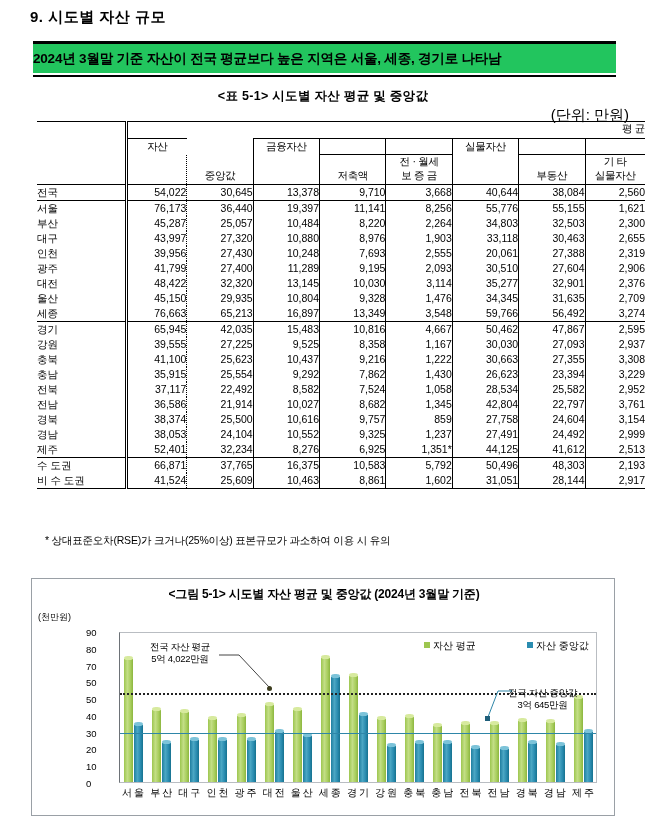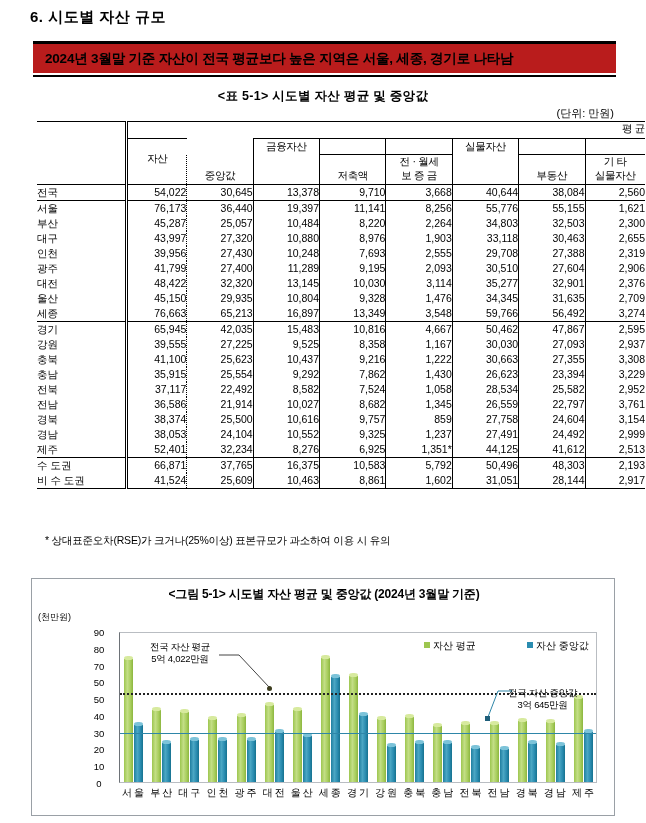--- a/index.html
+++ b/index.html
@@ -15,37 +15,37 @@
   
   .sec-title{
     position:absolute;left:30px;top:8px;
     font-size:15px;font-weight:bold;letter-spacing:.5px;
   }
 
   
   .hl-wrap{position:absolute;left:33px;top:41px;width:583px;}
   .hl-top{border-top:2px solid #000;}
   .hl-box{
-    background:#b91c1c;
+    background:#22c55e;
     border-top:1px solid #000;
     height:30px;line-height:30px;
     font-size:13.5px;font-weight:bold;
-    padding-left:12px;box-sizing:border-box;
+    box-sizing:border-box;
     letter-spacing:-.2px;
   }
   .hl-bot2{border-bottom:2px solid #000;height:2px;}
 
   
   .tbl-caption{
     position:absolute;left:0;top:88px;width:646px;text-align:center;
     font-size:12.5px;font-weight:bold;letter-spacing:.3px;
   }
   .unit{
-    position:absolute;right:32px;top:106px;
-    font-size:11px;
+    position:absolute;right:17px;top:106px;
+    font-size:15px;
   }
 
   
   .tbl{
     position:absolute;left:37px;top:121px;
     width:608px;border-collapse:collapse;
     font-size:10.5px;
   }
   .tbl td{padding:0;vertical-align:bottom;}
   .tbl .hcell{
@@ -87,21 +87,21 @@
   }
   .yunit{position:absolute;left:6px;top:32px;font-size:9px;}
 
   .plot{
     position:absolute;left:87px;top:53px;
     width:478px;height:151px;
     border:1px solid #b9bdc2;border-left:1px solid #6d7277;
     box-sizing:border-box;background:#fff;
   }
   .ytickwrap{position:absolute;left:0;top:0;width:584px;height:238px;pointer-events:none;}
-  .ytickwrap .lbl{position:absolute;font-size:9.5px;width:26px;text-align:center;transform:translateY(-50%);}
+  .ytickwrap .lbl{position:absolute;font-size:9.5px;width:26px;text-align:left;transform:translateY(-50%);}
   .ytickwrap .tk{position:absolute;width:4px;border-top:1px solid #888;}
 
   
   .bars{position:absolute;left:0;top:0;right:0;bottom:0;}
   .grp{position:absolute;bottom:0;height:100%;}
   .bar{position:absolute;bottom:0;width:9px;}
   .bar .face{position:absolute;left:0;right:0;bottom:0;top:3px;}
   .bar .cap{position:absolute;left:0;right:0;top:0;height:4px;border-radius:50%/60%;}
   .bar.avg .face{background:linear-gradient(to right,#9dc64f 0%,#c3de86 38%,#a9ce5e 72%,#8cb63f 100%);}
   .bar.avg .cap{background:#d7ea9e;}
@@ -132,21 +132,21 @@
   .xlab{
     position:absolute;font-size:10px;text-align:center;
     letter-spacing:2px;text-indent:2px;
   }
 </style>
 </head>
 <body>
 
 <div class="page">
 
-  <div class="sec-title">6. 시도별 자산 규모</div>
+  <div class="sec-title">9. 시도별 자산 규모</div>
 
   <div class="hl-wrap">
     <div class="hl-top"></div>
     <div class="hl-box">2024년 3월말 기준 자산이 전국 평균보다 높은 지역은 서울, 세종, 경기로 나타남</div>
     <div class="hl-bot2"></div>
   </div>
 
   <div class="tbl-caption">&lt;표 5-1&gt; 시도별 자산 평균 및 중앙값</div>
   <div class="unit">(단위: 만원)</div>
 
@@ -162,21 +162,21 @@
         <col style="width:62px">
         <col style="width:56px">
     </colgroup>
     <tbody>
         <tr>
       <td class="bt" style="height:16px"></td>
       <td class="bt bl-dbl hcell mid" colspan="8">평   균</td>
     </tr>
     <tr>
       <td style="height:16px"></td>
-      <td class="bt bl-dbl hcell" rowspan="2" style="vertical-align:top;padding-top:13px">자산</td>
+      <td class="bt bl-dbl hcell" rowspan="2" style="vertical-align:top;padding-top:1px">자산</td>
       <td></td>
       <td class="bt bl hcell" style="vertical-align:top;padding-top:1px">금융자산</td>
       <td class="bt bl"></td>
       <td class="bt bl"></td>
       <td class="bt bl hcell" style="vertical-align:top;padding-top:1px">실물자산</td>
       <td class="bt bl"></td>
       <td class="bt bl"></td>
     </tr>
     <tr>
       <td style="height:18px"></td>
@@ -240,21 +240,21 @@
           <td class="num bl">30,463</td>
           <td class="num bl">2,655</td>
         </tr>
         <tr>
           <td class="rowlab"><span>인</span><span>천</span></td>
           <td class="num bl-dbl">39,956</td>
           <td class="num bl-dot">27,430</td>
           <td class="num bl">10,248</td>
           <td class="num bl">7,693</td>
           <td class="num bl">2,555</td>
-          <td class="num bl">29,708</td>
+          <td class="num bl">20,061</td>
           <td class="num bl">27,388</td>
           <td class="num bl">2,319</td>
         </tr>
         <tr>
           <td class="rowlab"><span>광</span><span>주</span></td>
           <td class="num bl-dbl">41,799</td>
           <td class="num bl-dot">27,400</td>
           <td class="num bl">11,289</td>
           <td class="num bl">9,195</td>
           <td class="num bl">2,093</td>
@@ -350,21 +350,21 @@
           <td class="num bl">25,582</td>
           <td class="num bl">2,952</td>
         </tr>
         <tr>
           <td class="rowlab"><span>전</span><span>남</span></td>
           <td class="num bl-dbl">36,586</td>
           <td class="num bl-dot">21,914</td>
           <td class="num bl">10,027</td>
           <td class="num bl">8,682</td>
           <td class="num bl">1,345</td>
-          <td class="num bl">26,559</td>
+          <td class="num bl">42,804</td>
           <td class="num bl">22,797</td>
           <td class="num bl">3,761</td>
         </tr>
         <tr>
           <td class="rowlab"><span>경</span><span>북</span></td>
           <td class="num bl-dbl">38,374</td>
           <td class="num bl-dot">25,500</td>
           <td class="num bl">10,616</td>
           <td class="num bl">9,757</td>
           <td class="num bl">859</td>

